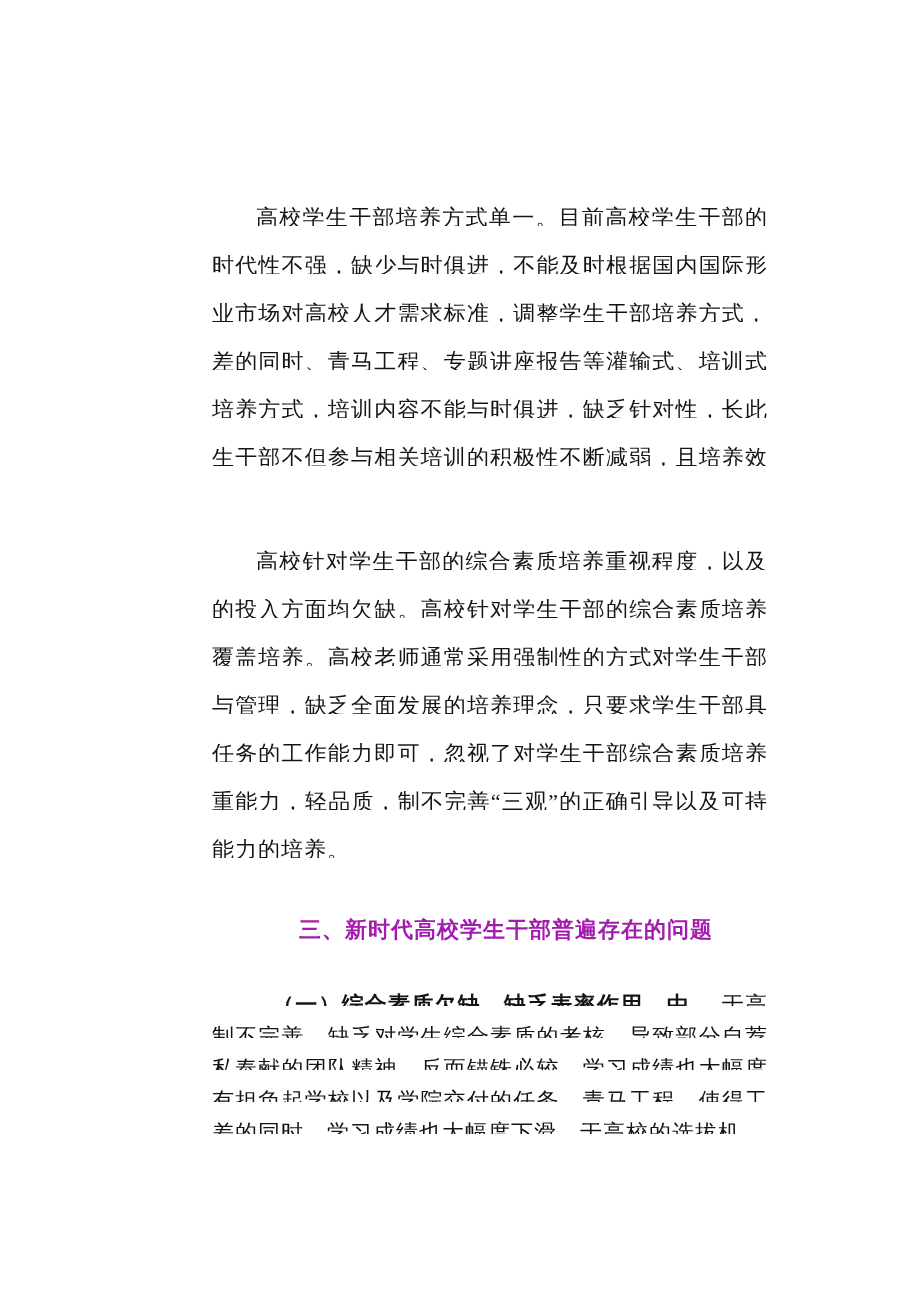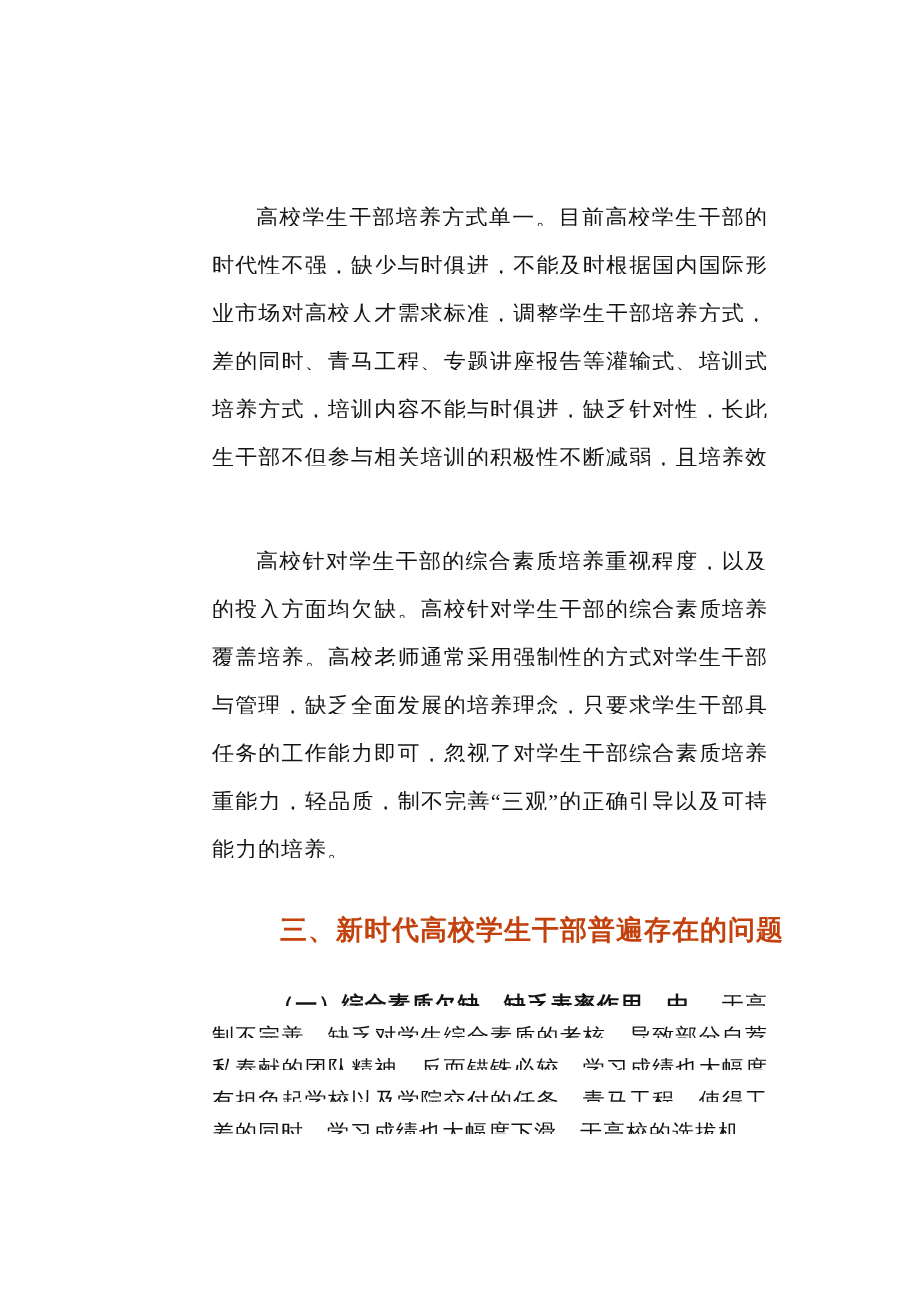--- a/index.html
+++ b/index.html
@@ -35,24 +35,24 @@
   .first-line { text-indent: 44px; }
   .last-line { text-align: center; text-align-last: left; }
   .para-quality { margin-top: 24px; }
   .heading {
     margin-top: 16px;
     height: 48px;
     line-height: 48px;
     padding-left: 48px;
     font-family: "Liberation Sans", "DejaVu Sans", sans-serif;
     font-weight: bold;
-    font-size: 27px;
+    font-size: 22px;
     letter-spacing: 1px;
-    color: #c2410c;
-    text-align: right;
+    color: #a21caf;
+    text-align: center;
   }
   .para-problem { margin-top: 20px; }
   .bold-run { font-weight: bold; }
 </style>
 </head>
 <body>
 
 <div class="page">
   <div class="content">
 

